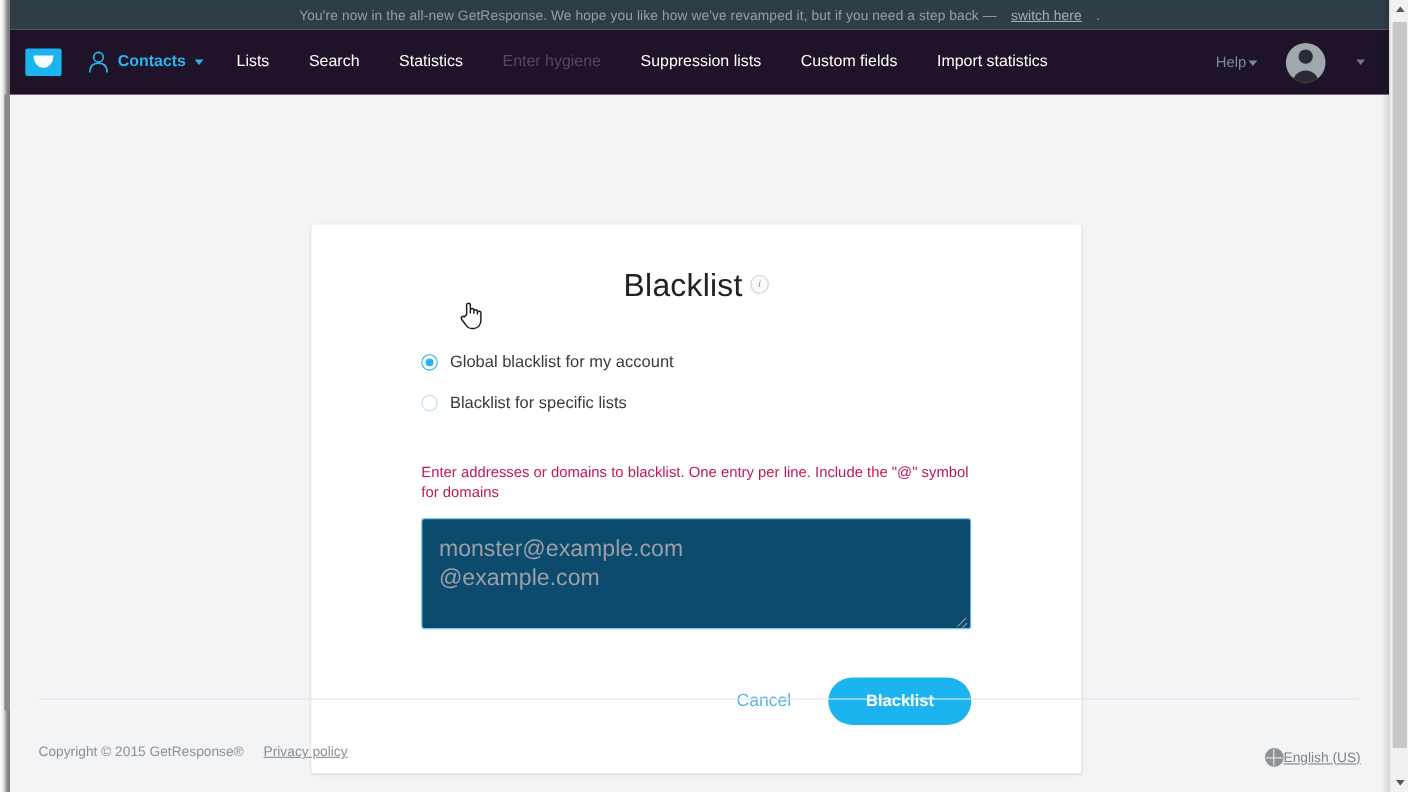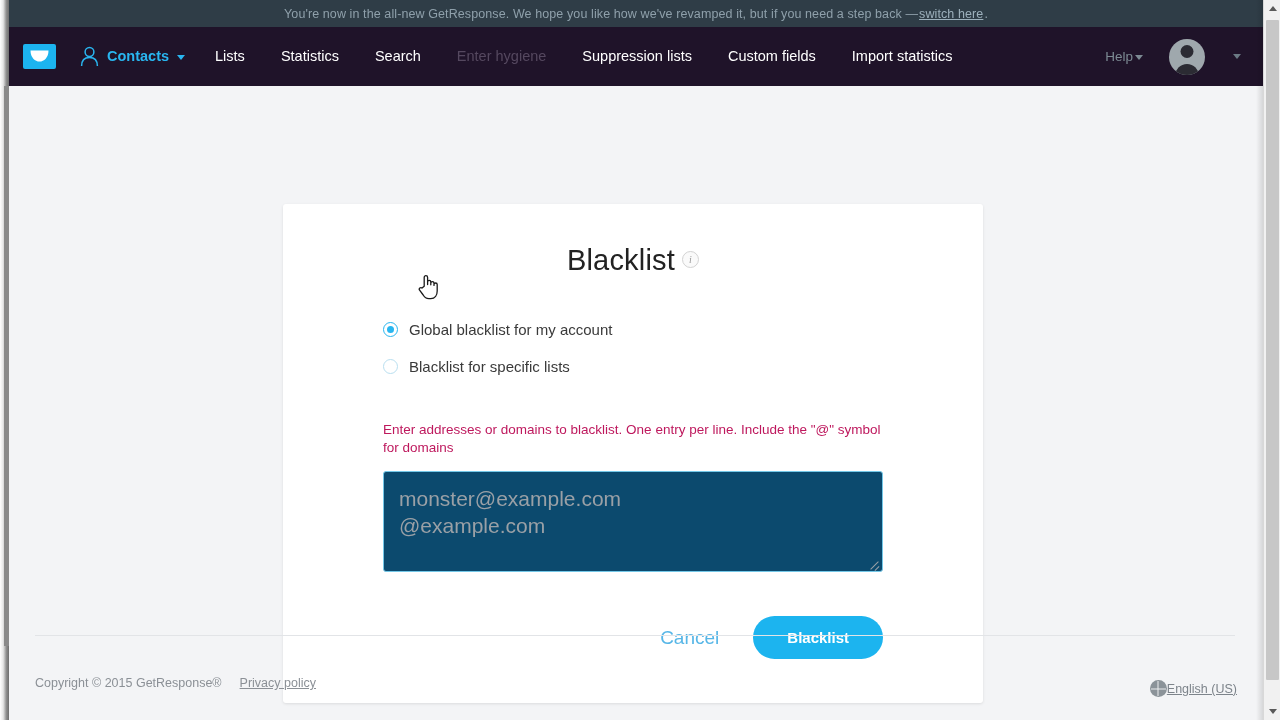--- a/index.html
+++ b/index.html
@@ -90,21 +90,21 @@
     color: #8fa0ab;
     font-size: 12.5px;
     display: flex;
     align-items: center;
     justify-content: center;
     letter-spacing: 0.1px;
   }
   .announce a {
     color: #9db0bc;
     text-decoration: underline;
-    margin: 0 1px;
+    margin: 0 13px;
   }
 
   
   .navbar {
     height: 59px;
     background: #1f1329;
     display: flex;
     align-items: center;
     padding-left: 14px;
     padding-right: 14px;
@@ -311,21 +311,21 @@
     margin-top: 44px;
     display: flex;
     align-items: center;
     justify-content: flex-end;
     gap: 24px;
   }
   .btn-cancel {
     background: none;
     border: none;
     color: #56b6e7;
-    font-size: 19px;
+    font-size: 16px;
     cursor: pointer;
     padding: 8px 10px;
     font-family: inherit;
   }
   .btn-primary {
     background: #1cb4ef;
     border: none;
     color: #ffffff;
     font-size: 15px;
     font-weight: bold;
@@ -437,22 +437,22 @@
         <svg width="19" height="21" viewBox="0 0 19 21" aria-hidden="true">
           <circle cx="9.5" cy="6" r="4.4" fill="none" stroke="#29b6f0" stroke-width="1.5"></circle>
           <path d="M1.6 20 C1.6 13.6 5.2 11.4 9.5 11.4 C13.8 11.4 17.4 13.6 17.4 20" fill="none" stroke="#29b6f0" stroke-width="1.5"></path>
         </svg>
       </div>
 
       <div class="nav-items">
         <div class="nav-item active">Contacts</div>
         <div class="nav-caret-wrap"><span class="caret"></span></div>
         <div class="nav-item">Lists</div>
+        <div class="nav-item">Search</div>
         <div class="nav-item">Statistics</div>
-        <div class="nav-item">Search</div>
         <div class="nav-item muted">Enter hygiene</div>
         <div class="nav-item">Suppression lists</div>
         <div class="nav-item">Custom fields</div>
         <div class="nav-item">Import statistics</div>
       </div>
 
       <div class="nav-right">
         <div class="help"><span>Help</span><span class="caret"></span></div>
         <div class="avatar">
           <span class="head"></span>

